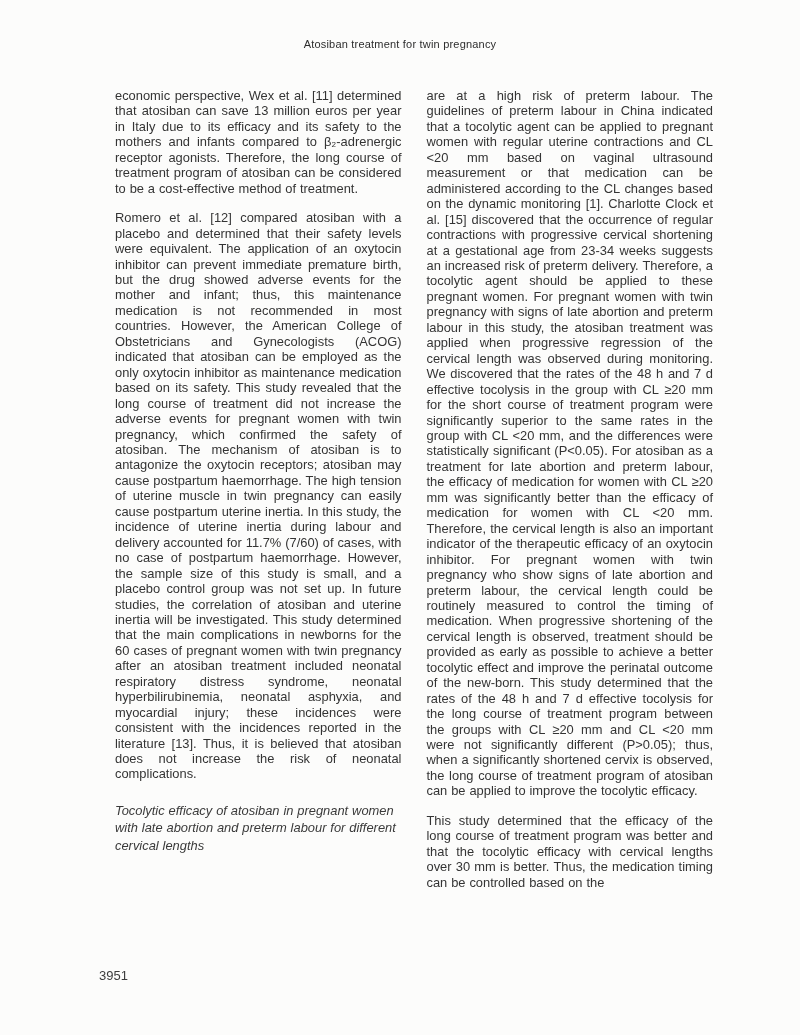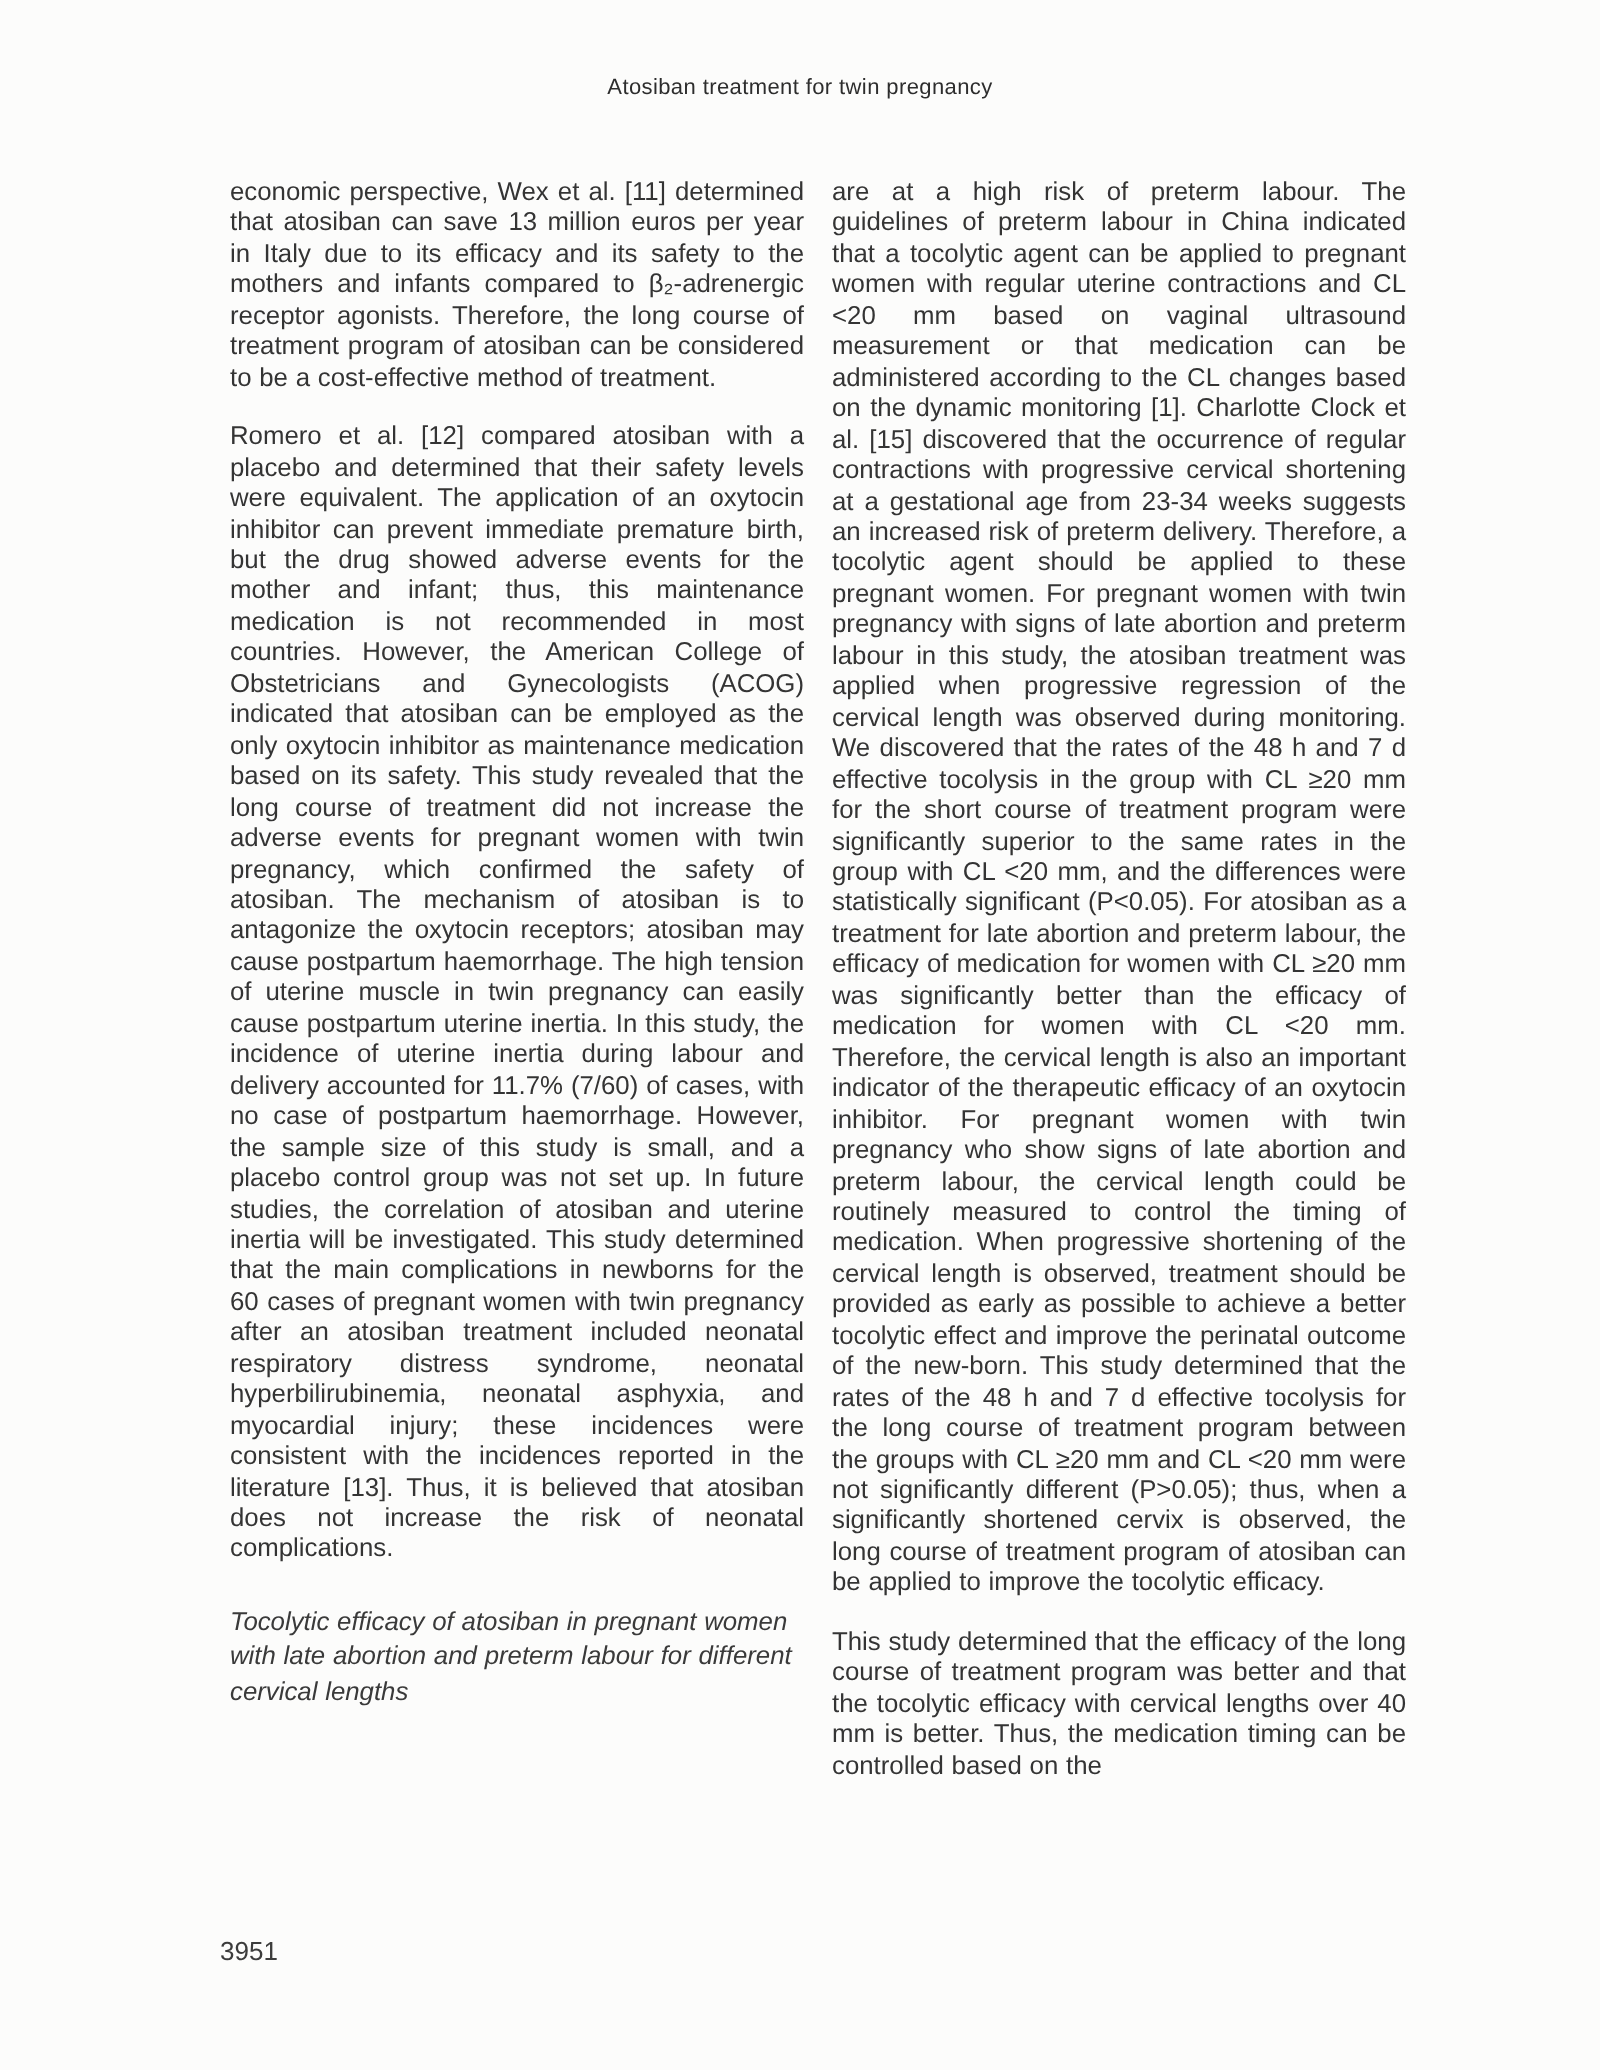--- a/index.html
+++ b/index.html
@@ -27,21 +27,21 @@
     font-size: 11px;
     letter-spacing: 0.2px;
     color: #2d2d2d;
   }
   .columns {
     position: absolute;
     top: 88px;
     left: 115px;
     width: 598px;
     display: flex;
-    gap: 14px;
+    gap: 25px;
   }
   .col {
     width: 287px;
     box-sizing: border-box;
   }
   .col p {
     margin: 0 0 14px 0;
     font-size: 12.9px;
     line-height: 15.45px;
     text-align: justify;
@@ -54,21 +54,21 @@
     font-style: italic;
     text-align: left;
     margin-top: 20px;
     margin-bottom: 1px;
     line-height: 17.5px;
     color: #3a3a3a;
   }
   .footer {
     position: absolute;
     top: 968px;
-    left: 110px;
+    left: 99px;
     width: 598px;
     display: flex;
     justify-content: space-between;
     font-size: 13px;
     color: #3c3c3c;
   }
 </style>
 </head>
 <body>
 
@@ -79,21 +79,21 @@
   <div class="columns">
 
     <div class="col">
       <p>economic perspective, Wex et al. [11] determined that atosiban can save 13 million euros per year in Italy due to its efficacy and its safety to the mothers and infants compared to β₂-adrenergic receptor agonists. Therefore, the long course of treatment program of atosiban can be considered to be a cost-effective method of treatment.</p>
       <p>Romero et al. [12] compared atosiban with a placebo and determined that their safety levels were equivalent. The application of an oxytocin inhibitor can prevent immediate premature birth, but the drug showed adverse events for the mother and infant; thus, this maintenance medication is not recommended in most countries. However, the American College of Obstetricians and Gynecologists (ACOG) indicated that atosiban can be employed as the only oxytocin inhibitor as maintenance medication based on its safety. This study revealed that the long course of treatment did not increase the adverse events for pregnant women with twin pregnancy, which confirmed the safety of atosiban. The mechanism of atosiban is to antagonize the oxytocin receptors; atosiban may cause postpartum haemorrhage. The high tension of uterine muscle in twin pregnancy can easily cause postpartum uterine inertia. In this study, the incidence of uterine inertia during labour and delivery accounted for 11.7% (7/60) of cases, with no case of postpartum haemorrhage. However, the sample size of this study is small, and a placebo control group was not set up. In future studies, the correlation of atosiban and uterine inertia will be investigated. This study determined that the main complications in newborns for the 60 cases of pregnant women with twin pregnancy after an atosiban treatment included neonatal respiratory distress syndrome, neonatal hyperbilirubinemia, neonatal asphyxia, and myocardial injury; these incidences were consistent with the incidences reported in the literature [13]. Thus, it is believed that atosiban does not increase the risk of neonatal complications.</p>
       <p class="subheading">Tocolytic efficacy of atosiban in pregnant women with late abortion and preterm labour for different cervical lengths</p>
     </div>
 
     <div class="col">
       <p>are at a high risk of preterm labour. The guidelines of preterm labour in China indicated that a tocolytic agent can be applied to pregnant women with regular uterine contractions and CL &lt;20 mm based on vaginal ultrasound measurement or that medication can be administered according to the CL changes based on the dynamic monitoring [1]. Charlotte Clock et al. [15] discovered that the occurrence of regular contractions with progressive cervical shortening at a gestational age from 23-34 weeks suggests an increased risk of preterm delivery. Therefore, a tocolytic agent should be applied to these pregnant women. For pregnant women with twin pregnancy with signs of late abortion and preterm labour in this study, the atosiban treatment was applied when progressive regression of the cervical length was observed during monitoring. We discovered that the rates of the 48 h and 7 d effective tocolysis in the group with CL ≥20 mm for the short course of treatment program were significantly superior to the same rates in the group with CL &lt;20 mm, and the differences were statistically significant (P&lt;0.05). For atosiban as a treatment for late abortion and preterm labour, the efficacy of medication for women with CL ≥20 mm was significantly better than the efficacy of medication for women with CL &lt;20 mm. Therefore, the cervical length is also an important indicator of the therapeutic efficacy of an oxytocin inhibitor. For pregnant women with twin pregnancy who show signs of late abortion and preterm labour, the cervical length could be routinely measured to control the timing of medication. When progressive shortening of the cervical length is observed, treatment should be provided as early as possible to achieve a better tocolytic effect and improve the perinatal outcome of the new-born. This study determined that the rates of the 48 h and 7 d effective tocolysis for the long course of treatment program between the groups with CL ≥20 mm and CL &lt;20 mm were not significantly different (P&gt;0.05); thus, when a significantly shortened cervix is observed, the long course of treatment program of atosiban can be applied to improve the tocolytic efficacy.</p>
-      <p>This study determined that the efficacy of the long course of treatment program was better and that the tocolytic efficacy with cervical lengths over 40 mm is better. Thus, the medication timing can be controlled based on the</p>
+      <p>This study determined that the efficacy of the long course of treatment program was better and that the tocolytic efficacy with cervical lengths over 30 mm is better. Thus, the medication timing can be controlled based on the</p>
     </div>
 
   </div>
 
   <div class="footer">
     <span>3951</span>
   </div>
 
 </div>
 

